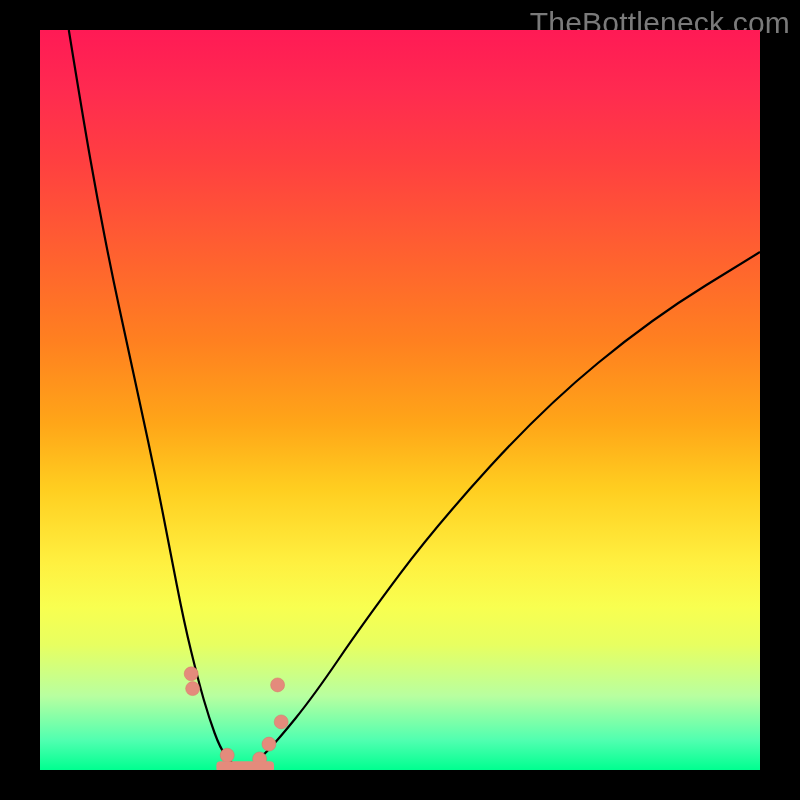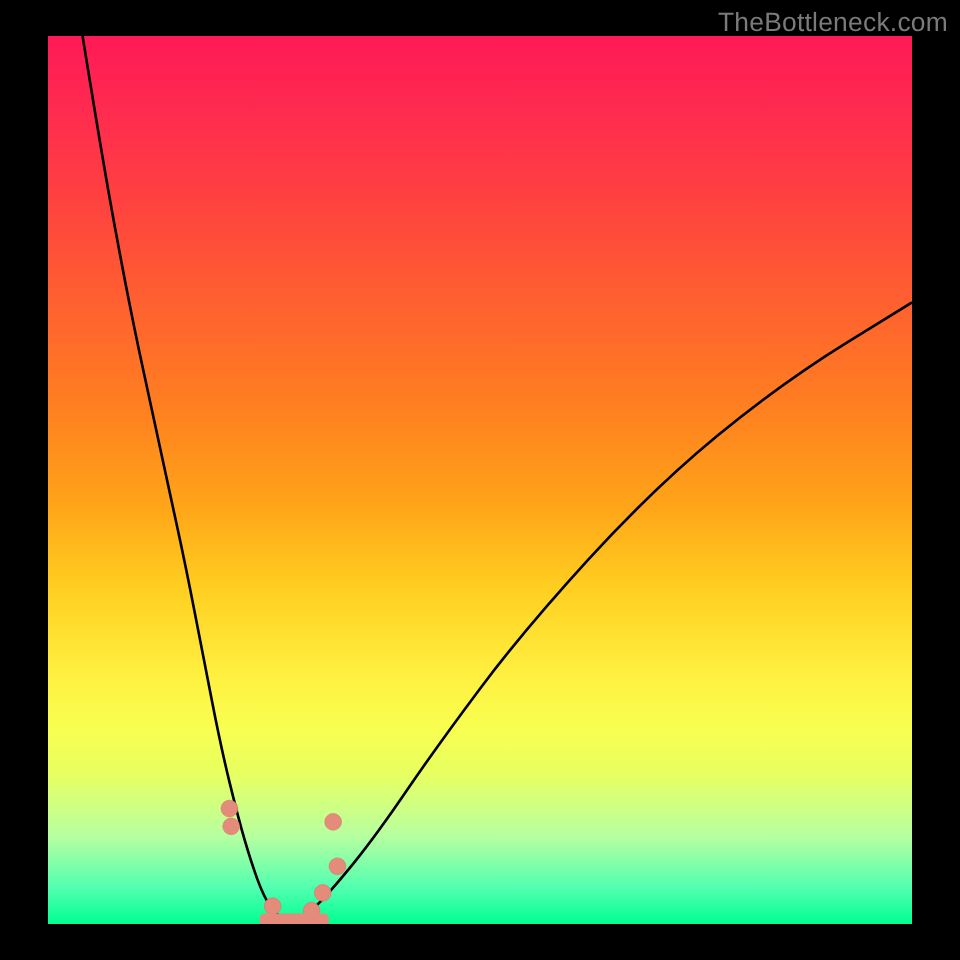--- a/index.html
+++ b/index.html
@@ -38,21 +38,21 @@
       #b8ffa0 90%,
       #50ffb0 96%,
       #00ff90 100%
     );
   }
   .watermark {
     position: absolute;
     top: 6px;
     right: 10px;
     color: #7a7a7a;
-    font-size: 22px;
+    font-size: 30px;
     font-weight: 500;
     letter-spacing: 0.2px;
     user-select: none;
   }
   svg.curves {
     position: absolute;
     left: 0;
     top: 0;
     width: 720px;
     height: 740px;

